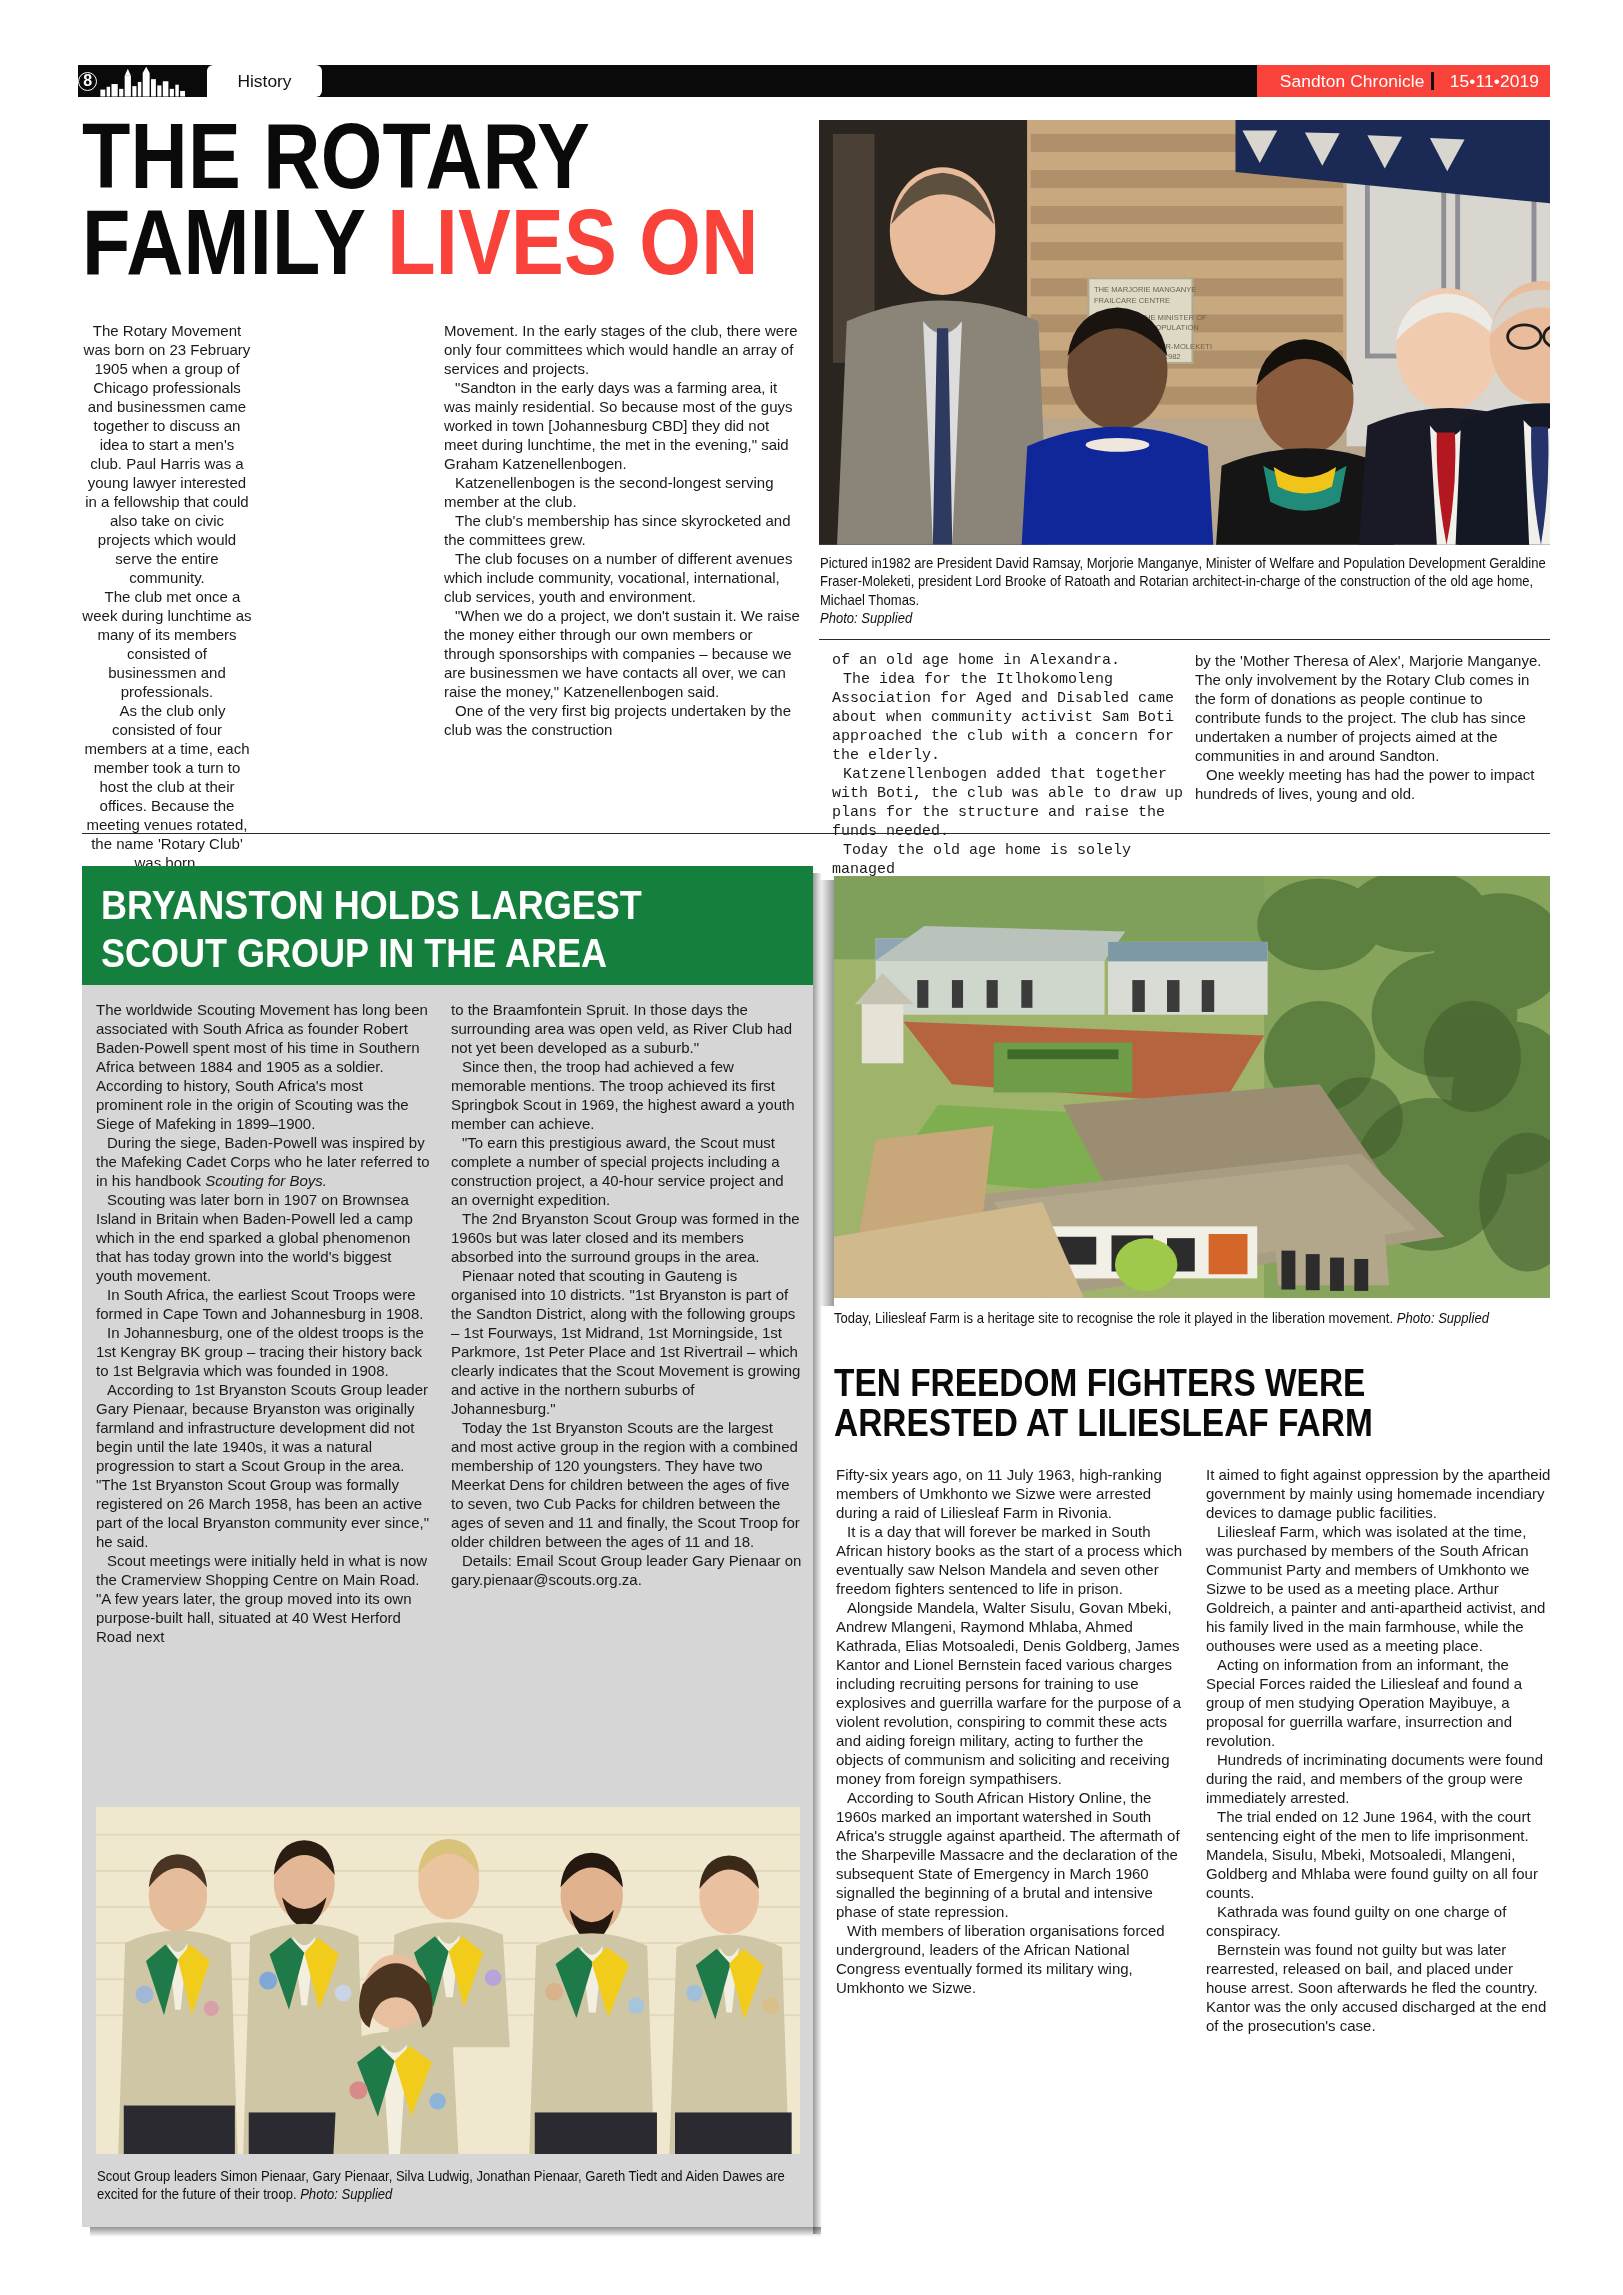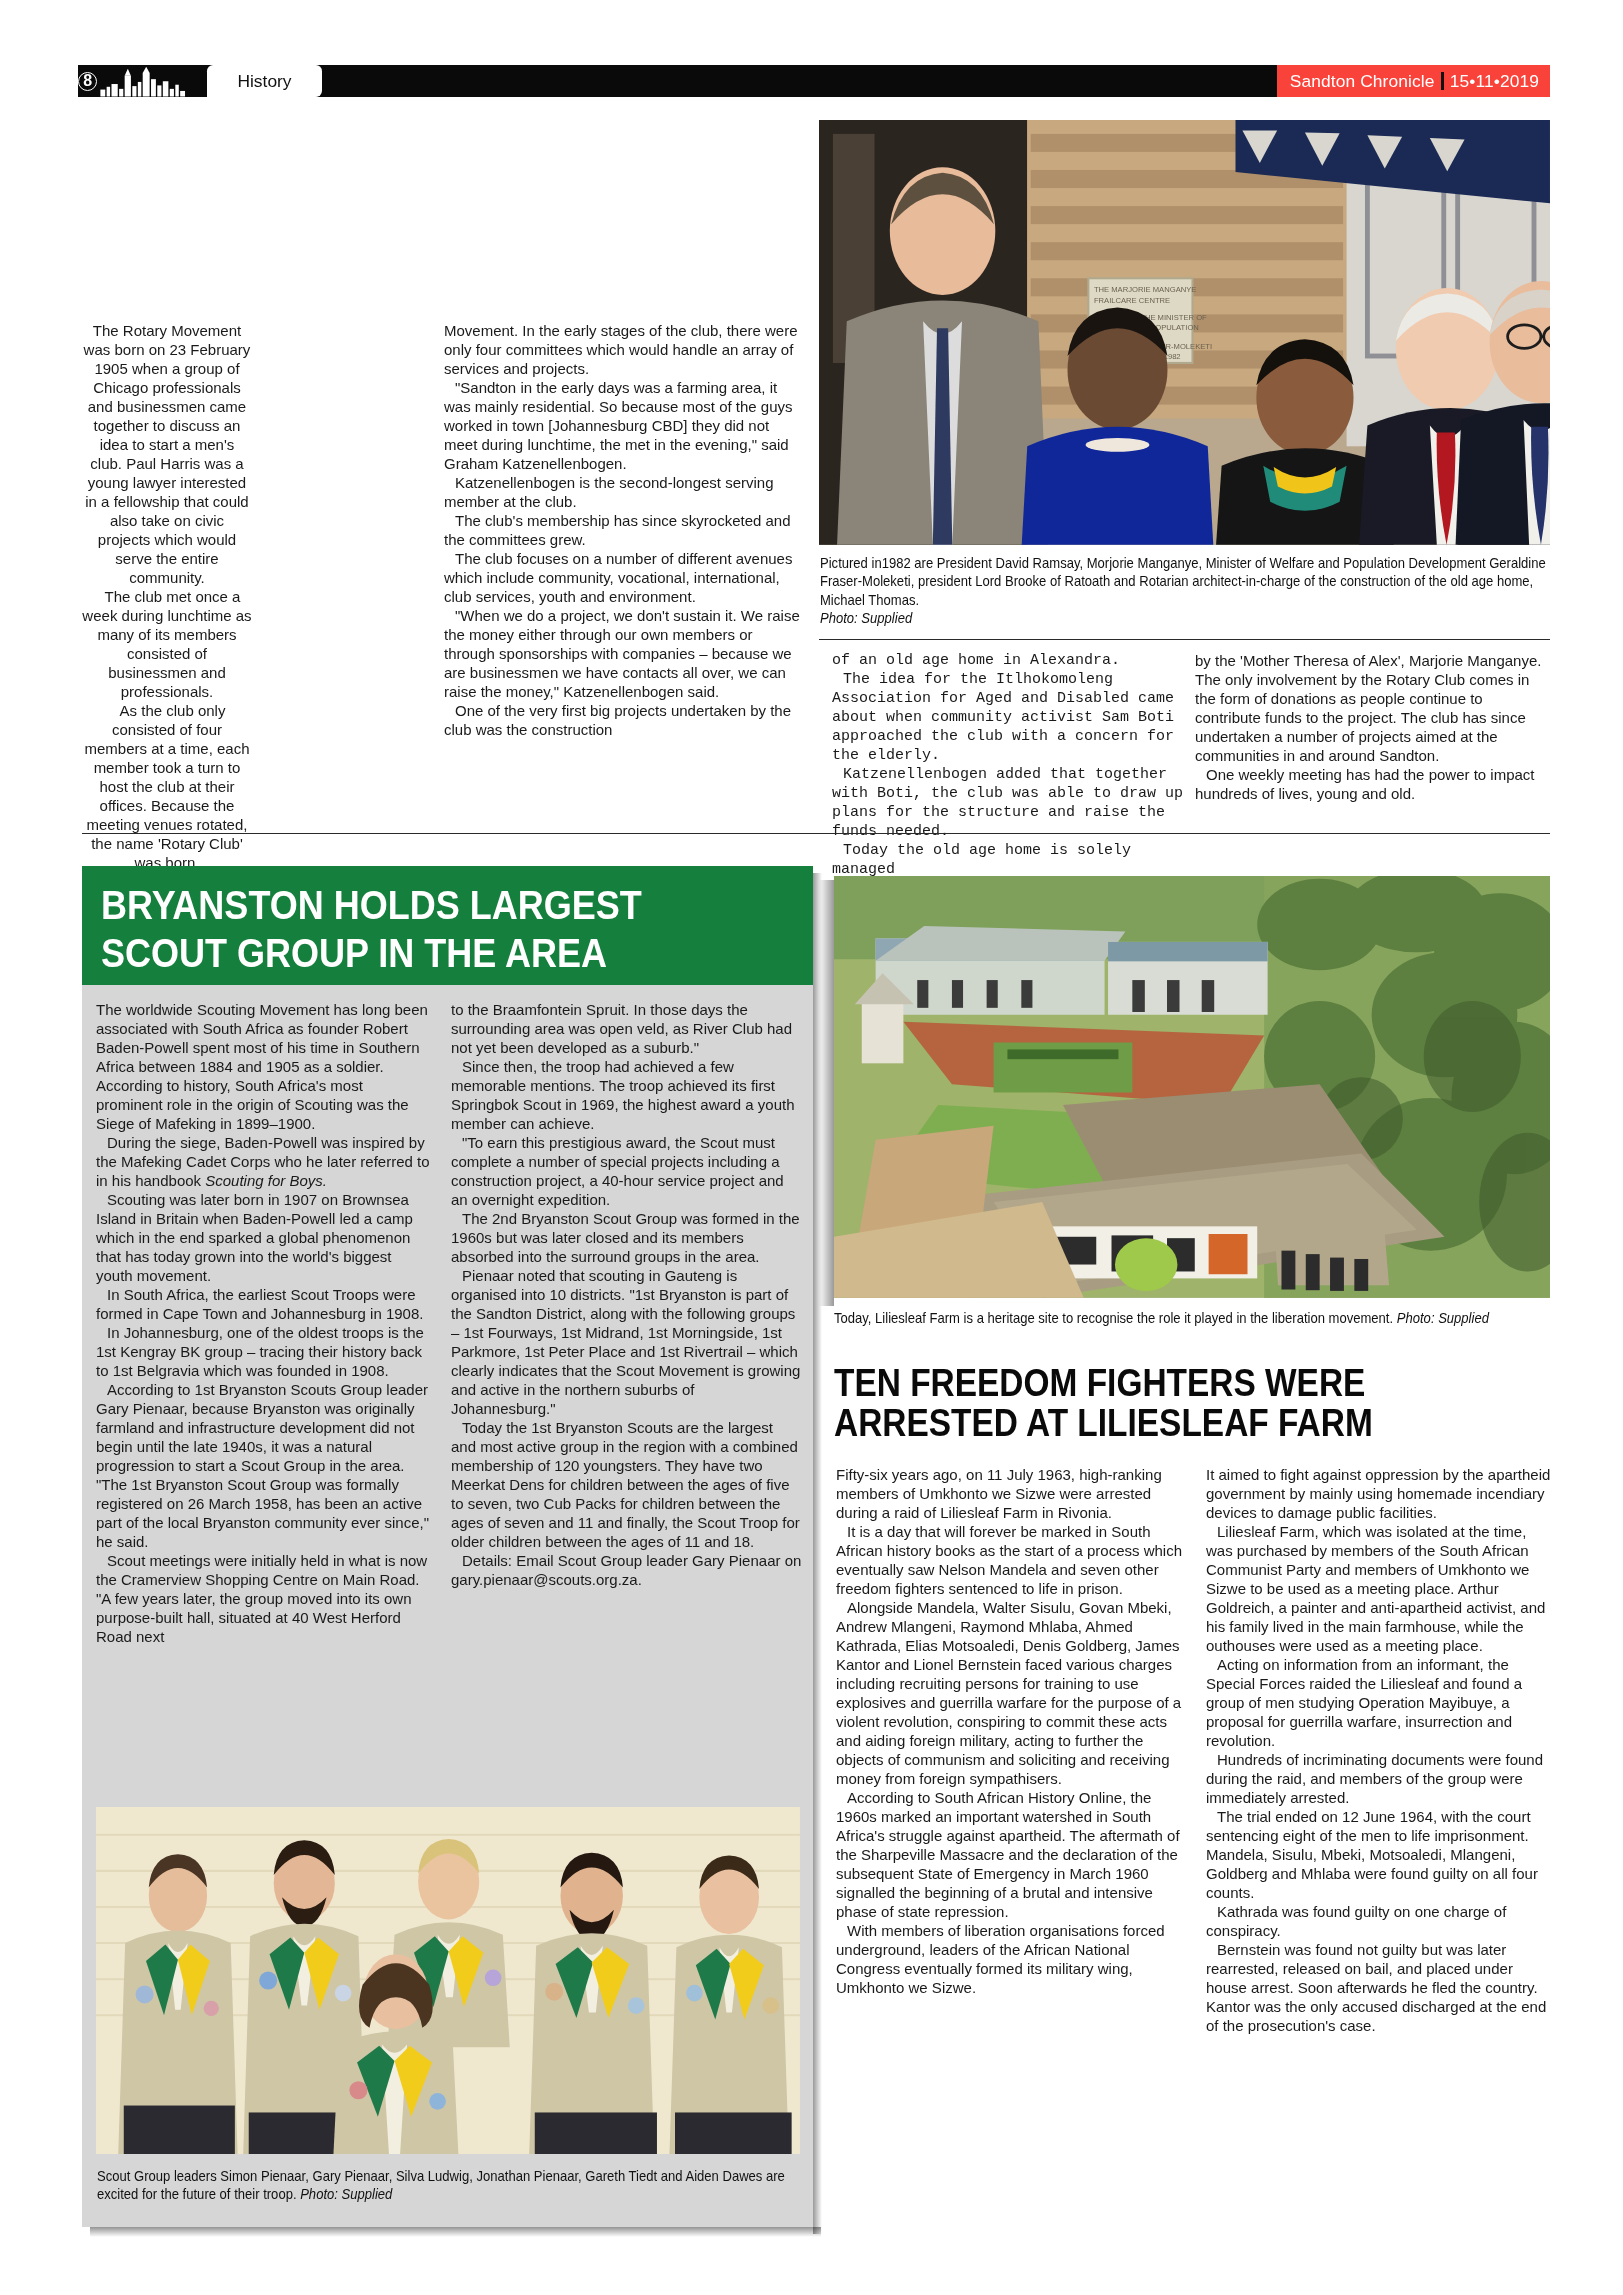--- a/index.html
+++ b/index.html
@@ -72,20 +72,21 @@
     display: flex; align-items: center;
     padding: 0 11px 0 12.5px;
     gap: 6.2px;
   }
   .pub-badge .pub-name,
   .pub-badge .pub-date {
     color: #ffffff;
     font-size: 17.4px;
     letter-spacing: 0.1px;
     font-family: "Liberation Sans", sans-serif;
+    margin-left: 10px;
   }
   .pub-badge .pub-rule {
     width: 2.8px; height: 17.4px; background: #111111; display:inline-block;
   }
 
   
   .main-head {
     position: absolute;
     left: 82px; top: 118px;
     width: 736px;
@@ -256,20 +257,24 @@
     <div class="section-tab">
       <span>History</span>
     </div>
     <div class="pub-badge">
       <span class="pub-name">Sandton Chronicle</span>
       <span class="pub-rule"></span>
       <span class="pub-date">15•11•2019</span>
     </div>
   </div>
 
+  <div class="main-head">
+    <div class="l1">THE ROTARY</div>
+    <div class="l2"><span>FAMILY </span><span class="hl-red">LIVES ON</span></div>
+  </div>
 
   <div class="col a1-c1" id="a1c1">
       <p>The Rotary Movement was born on 23 February 1905 when a group of Chicago professionals and businessmen came together to discuss an idea to start a men's club. Paul Harris was a young lawyer interested in a fellowship that could also take on civic projects which would serve the entire community.</p>
       <p class="ind">The club met once a week during lunchtime as many of its members consisted of businessmen and professionals.</p>
       <p class="ind">As the club only consisted of four members at a time, each member took a turn to host the club at their offices. Because the meeting venues rotated, the name 'Rotary Club' was born.</p>
       <p class="ind">In 1907 the club officially launched its first community service project which was a public restroom near City Hall.</p>
       <p class="ind">Almost 100 years later, the organisation has grown exponentially, becoming a worldwide household name.</p>
       <p class="ind">The Sandton Rotary Club was founded on 10 June 1970 under the very same constitutions and by-laws as the Rotary</p>
     </div>
   <div class="col a1-c2" id="a1c2">

